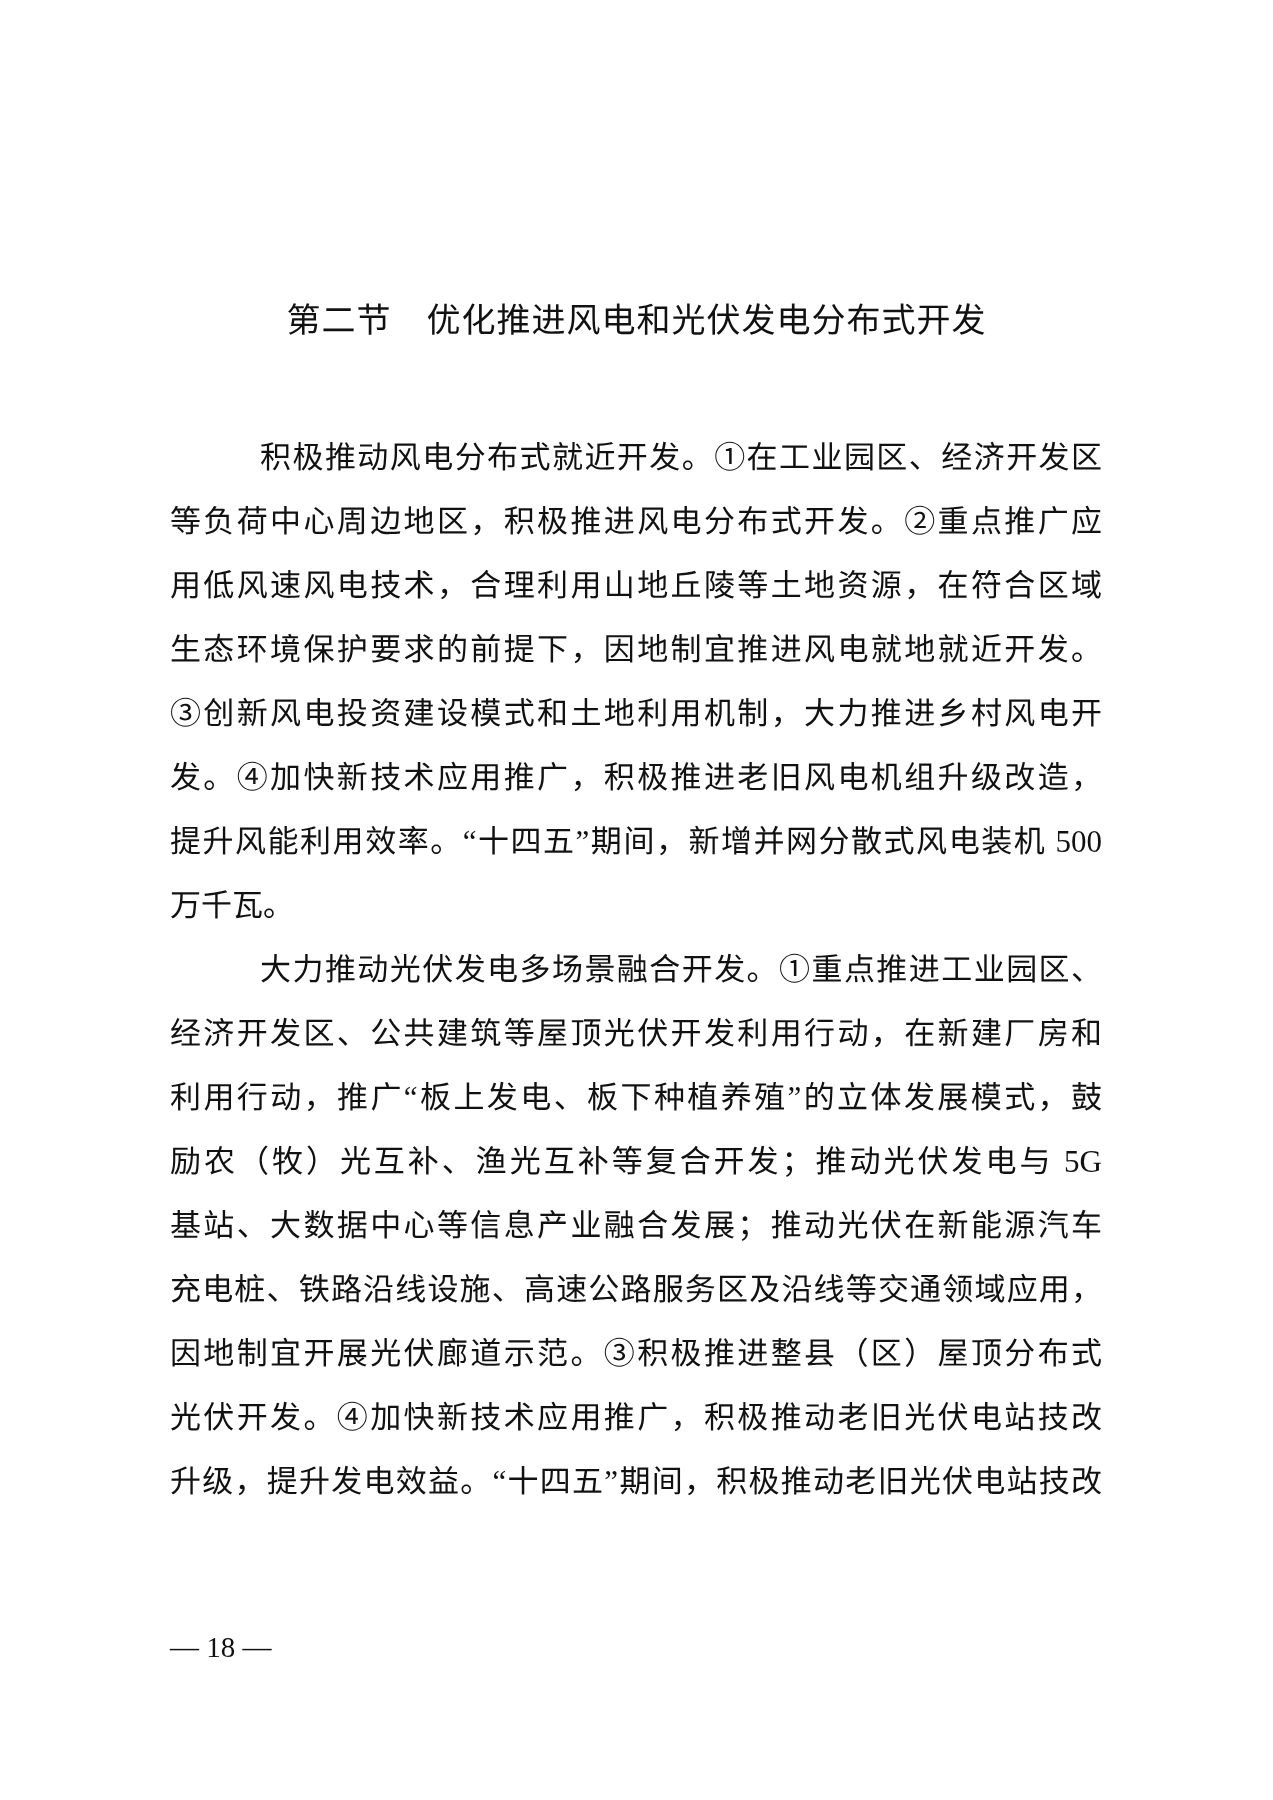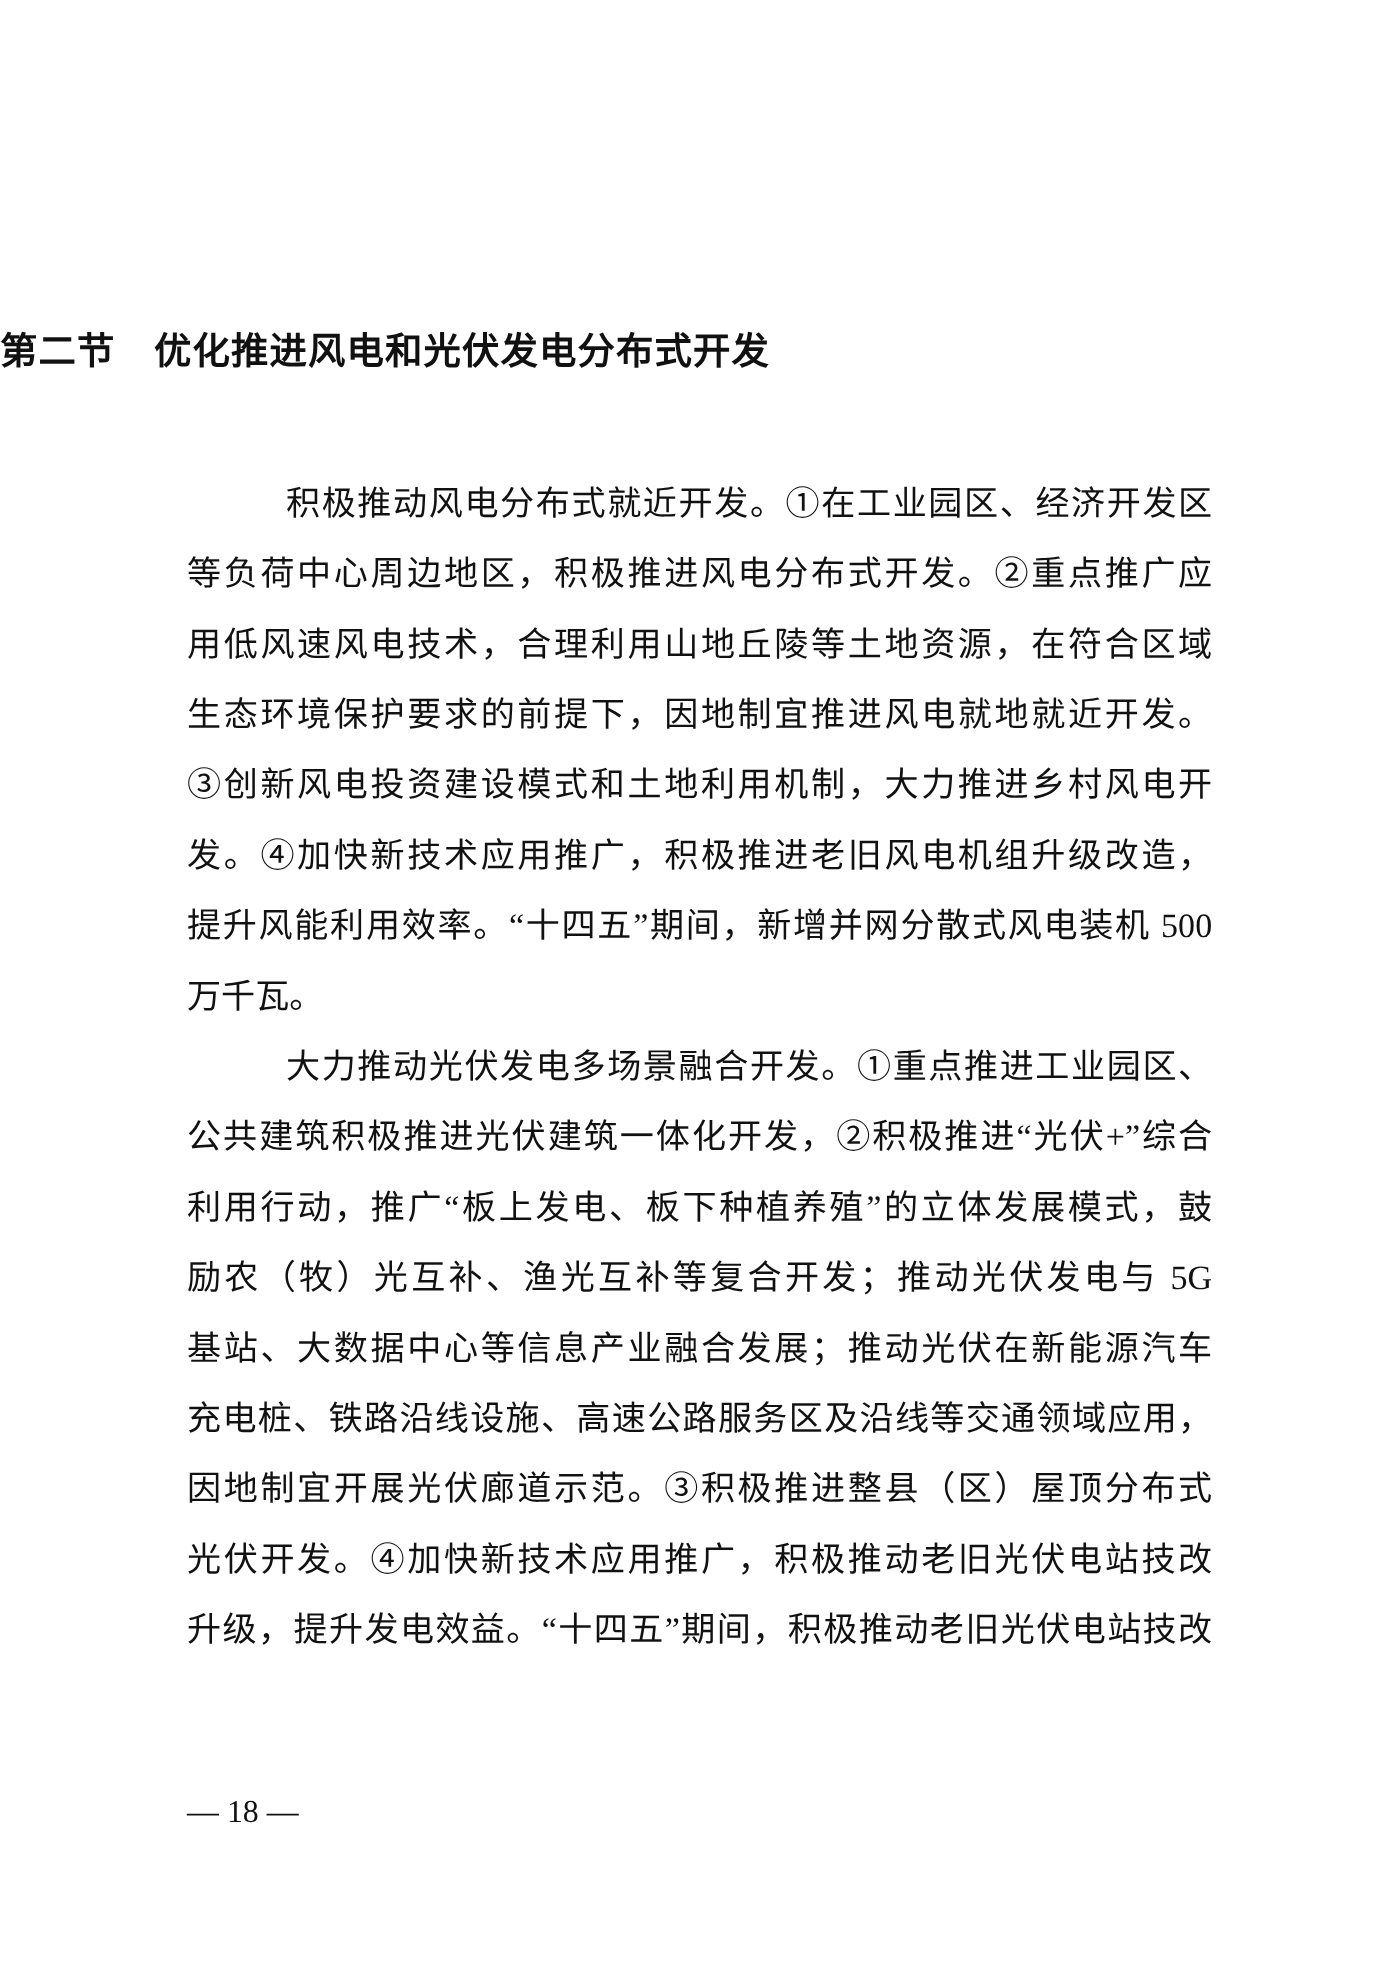--- a/index.html
+++ b/index.html
@@ -14,22 +14,23 @@
     background: #ffffff;
     color: #111111;
     font-family: "Liberation Serif", "DejaVu Serif", serif;
     overflow: hidden;
   }
   .heading {
     position: absolute;
     top: 298px;
     left: 0;
     width: 100%;
+    text-align: center;
     font-size: 34px;
-    font-weight: bold;
+    font-weight: normal;
     line-height: 46px;
     letter-spacing: 1px;
     white-space: pre;
   }
   .body-text {
     position: absolute;
     top: 426px;
     left: 170px;
     width: 932px;
     font-size: 31px;
@@ -69,21 +70,21 @@
   <div class="body-text">
     <div class="line indent"><span class="b">积极推动风电分布式就近开发。</span><span>①在工业园区、经济开发区</span></div>
     <div class="line"><span>等负荷中心周边地区，积极推进风电分布式开发。②重点推广应</span></div>
     <div class="line"><span>用低风速风电技术，合理利用山地丘陵等土地资源，在符合区域</span></div>
     <div class="line"><span>生态环境保护要求的前提下，因地制宜推进风电就地就近开发。</span></div>
     <div class="line"><span>③创新风电投资建设模式和土地利用机制，大力推进乡村风电开</span></div>
     <div class="line"><span>发。④加快新技术应用推广，积极推进老旧风电机组升级改造，</span></div>
     <div class="line"><span>提升风能利用效率。“十四五”期间，新增并网分散式风电装机 500</span></div>
     <div class="line noj"><span>万千瓦。</span></div>
     <div class="line indent"><span class="b">大力推动光伏发电多场景融合开发。</span><span>①重点推进工业园区、</span></div>
-    <div class="line"><span>公共建筑积极推进光伏建筑一体化开发，②积极推进“光伏+”综合</span></div>
+    <div class="line"><span>经济开发区、公共建筑等屋顶光伏开发利用行动，在新建厂房和</span></div>
     <div class="line"><span>利用行动，推广“板上发电、板下种植养殖”的立体发展模式，鼓</span></div>
     <div class="line"><span>励农（牧）光互补、渔光互补等复合开发；推动光伏发电与 5G</span></div>
     <div class="line"><span>基站、大数据中心等信息产业融合发展；推动光伏在新能源汽车</span></div>
     <div class="line"><span>充电桩、铁路沿线设施、高速公路服务区及沿线等交通领域应用，</span></div>
     <div class="line"><span>因地制宜开展光伏廊道示范。③积极推进整县（区）屋顶分布式</span></div>
     <div class="line"><span>光伏开发。④加快新技术应用推广，积极推动老旧光伏电站技改</span></div>
     <div class="line"><span>升级，提升发电效益。“十四五”期间，积极推动老旧光伏电站技改</span></div>
   </div>
 
   <div class="footer">— 18 —</div>

